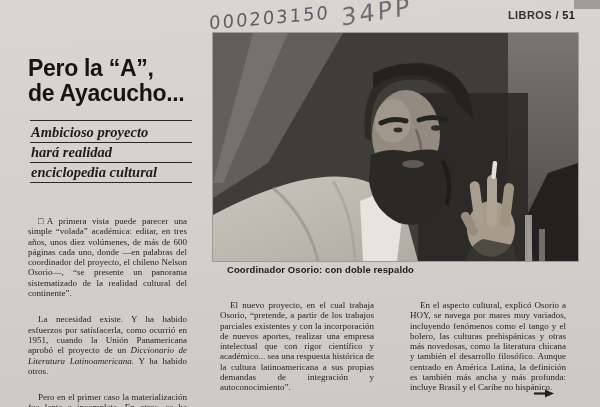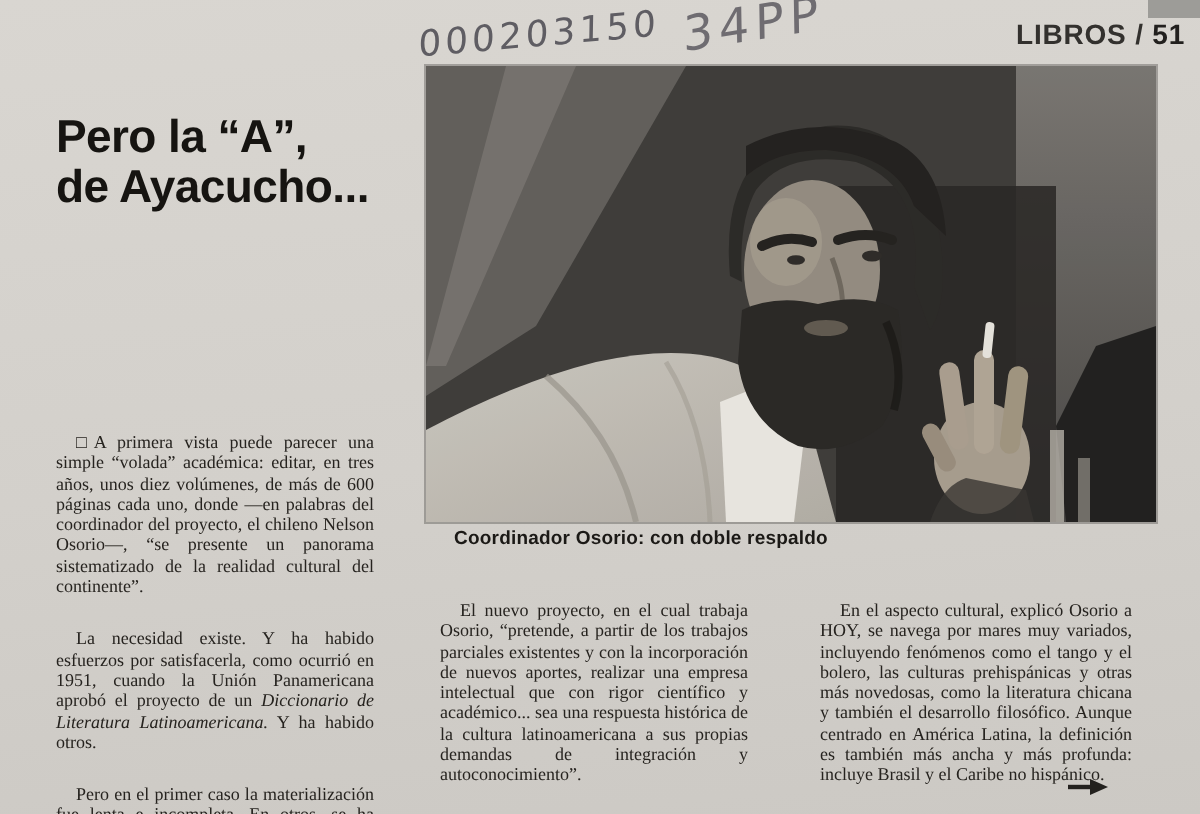--- a/index.html
+++ b/index.html
@@ -5,21 +5,21 @@
   html,body{margin:0;padding:0;}
   body{width:600px;height:407px;overflow:hidden;
        font-family:"Liberation Sans",sans-serif;}
   .paper{position:relative;width:600px;height:407px;
          background:linear-gradient(175deg,#d9d6d1 0%,#d3d0cb 55%,#ccc9c4 100%);
          color:#201e1b;}
   
   .corner-mark{position:absolute;right:0;top:0;width:26px;height:9px;
                background:#8f8d8a;opacity:.8;}
   
-  .masthead{position:absolute;left:508px;top:9px;font-size:14px;
+  .masthead{position:absolute;left:508px;top:9px;font-size:11px;
             font-weight:700;letter-spacing:.4px;color:#33312e;}
   .masthead .pagenum{font-weight:900;color:#22201e;}
   
   .hand1{position:absolute;left:209px;top:7px;font-size:18px;
          color:#4a4950;letter-spacing:2px;transform:rotate(-5deg) skewX(-6deg);
          font-family:"DejaVu Sans",sans-serif;opacity:.85;}
   .hand2{position:absolute;left:341px;top:-2px;font-size:24px;
          color:#55535a;letter-spacing:3px;transform:rotate(-9deg) skewX(-8deg);
          font-family:"DejaVu Sans",sans-serif;opacity:.8;}
   
@@ -70,20 +70,25 @@
 
   <div class="hand1">000203150</div>
   <div class="hand2">34PP</div>
 
 
   <div class="headline">
     <div>Pero la “A”,</div>
     <div>de Ayacucho...</div>
   </div>
 
+  <div class="subhead">
+    <span class="sh-line">Ambicioso proyecto</span>
+    <span class="sh-line">hará realidad</span>
+    <span class="sh-line">enciclopedia cultural</span>
+  </div>
 
   <div class="bodycol col-left">
     <p>□A primera vista puede parecer una simple “volada” académica: editar, en tres años, unos diez volúmenes, de más de 600 páginas cada uno, donde —en palabras del coordinador del proyecto, el chileno Nelson Osorio—, “se presente un panorama sistematizado de la realidad cultural del continente”.</p>
     <p><span>La necesidad existe. Y ha habido esfuerzos por satisfacerla, como ocurrió en 1951, cuando la Unión Panamericana aprobó el proyecto de un </span><span class="ital">Diccionario de Literatura Latinoamericana.</span><span> Y ha habido otros.</span></p>
     <p>Pero en el primer caso la materialización fue lenta e incompleta. En otros, se ha optado por proyectos menos ambiciosos, cuyo resultado fueron diversos diccionarios, incluyendo varios en inglés.</p>
   </div>
 
   <div class="photo">
     <svg viewBox="0 0 365 228" preserveAspectRatio="none">
       <defs>

